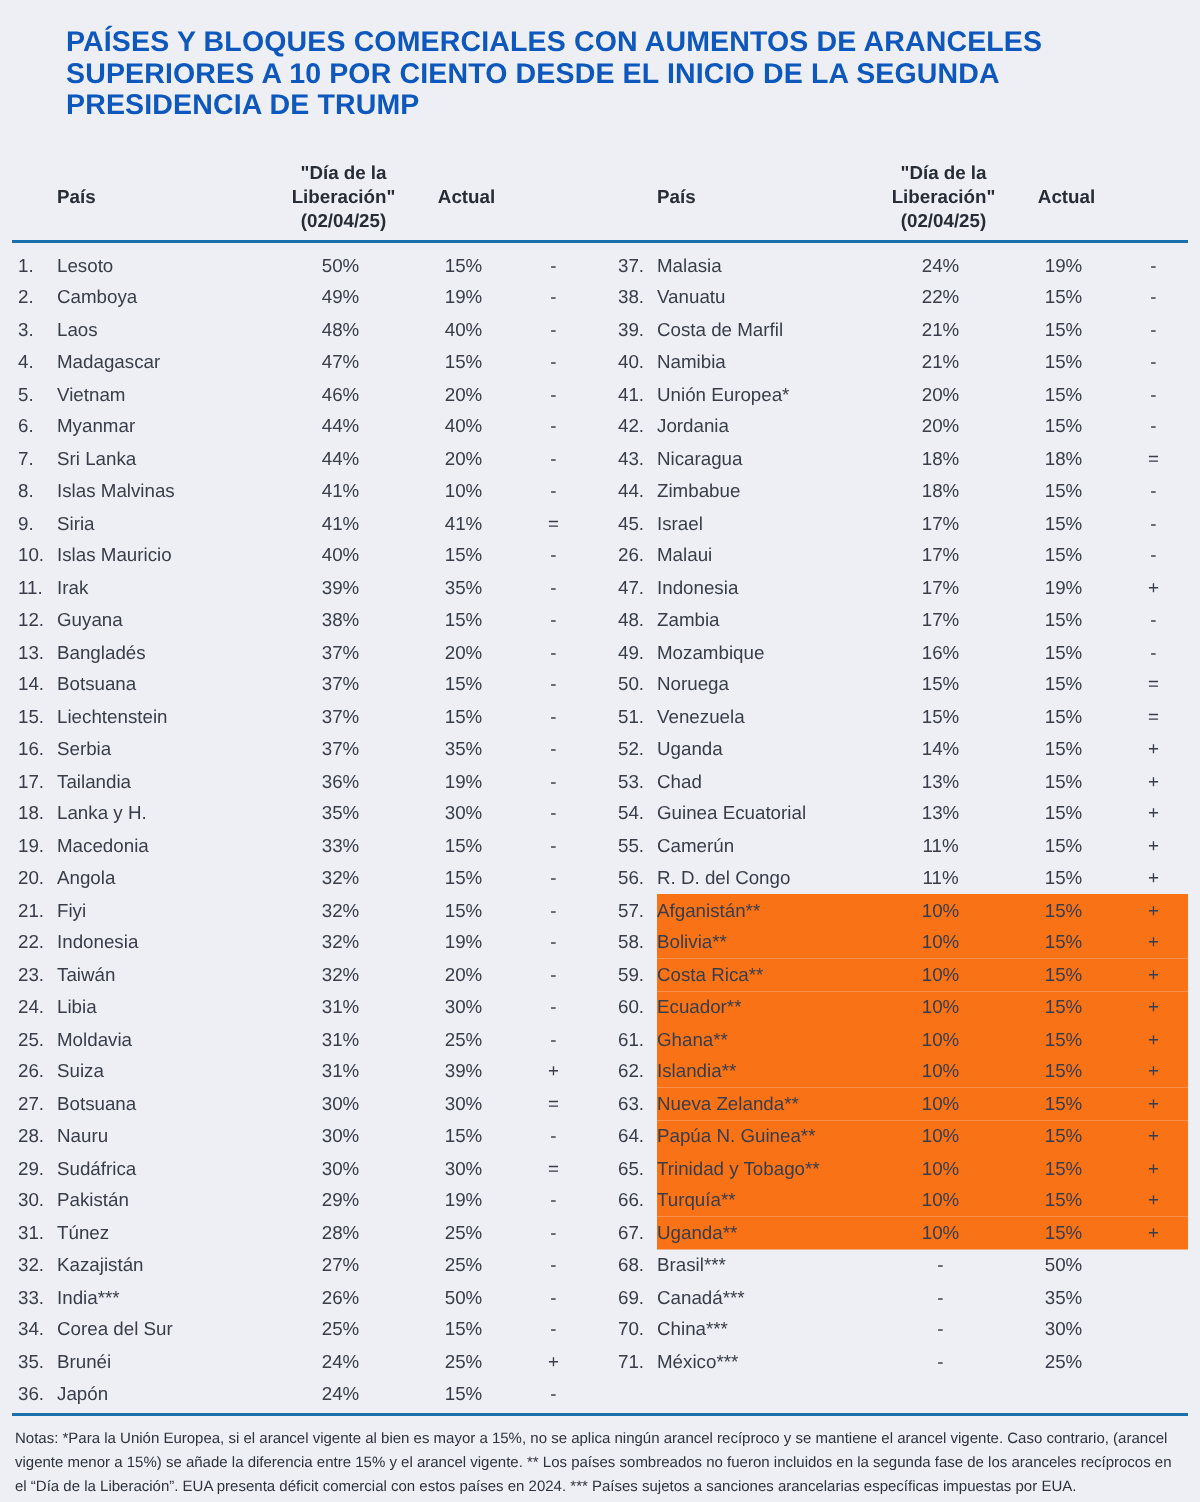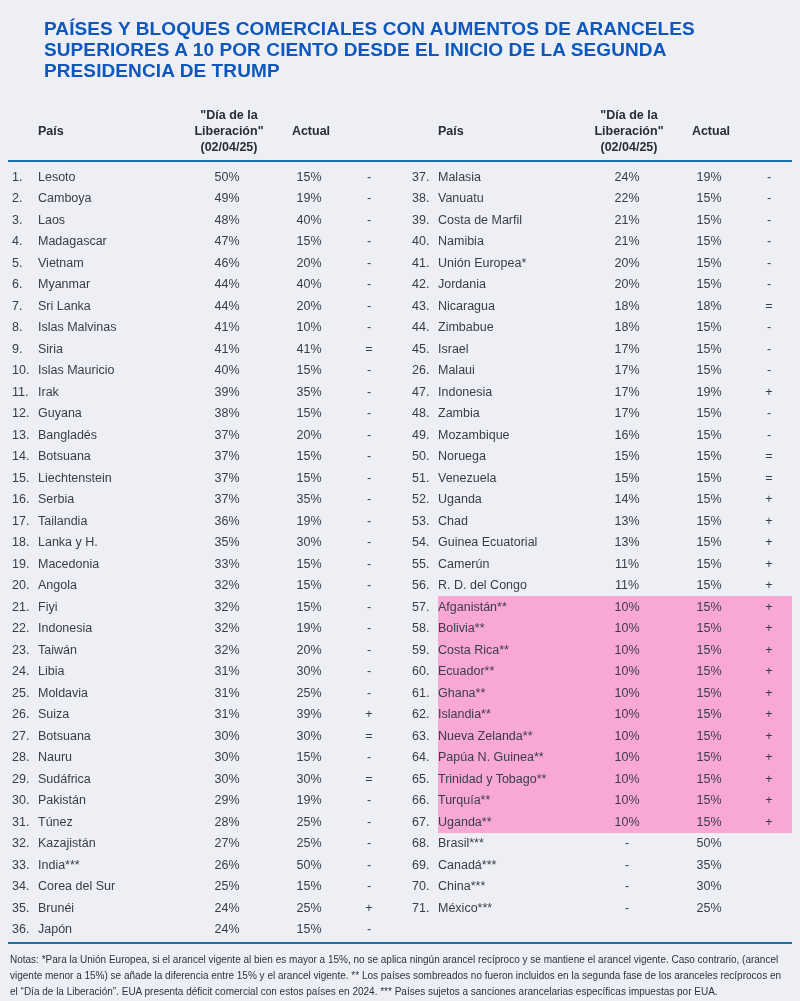--- a/index.html
+++ b/index.html
@@ -40,21 +40,21 @@
   .thead .lib div { text-align:center; }
 
   .rule { height:2px; background:#1c6fad; margin:0 8px; }
   .rule.top { margin-top:5px; }
   .rule.bottom { margin-top:2px; }
 
   .cols { display:flex; margin-top:4px; }
   .col { width:400px; }
   .row { height:21.5px; }
   .row .shadeable { padding-right:2px; }
-  .row.shaded .shadeable { background:#f9a8d4; }
+  .row.shaded .shadeable { background:#f97316; }
 
   .notes {
     margin:8px 12px 0 10px;
     font-size:10px;
     line-height:16.2px;
     color:#2d323c;
     text-align:left;
   }
 </style>
 </head>

